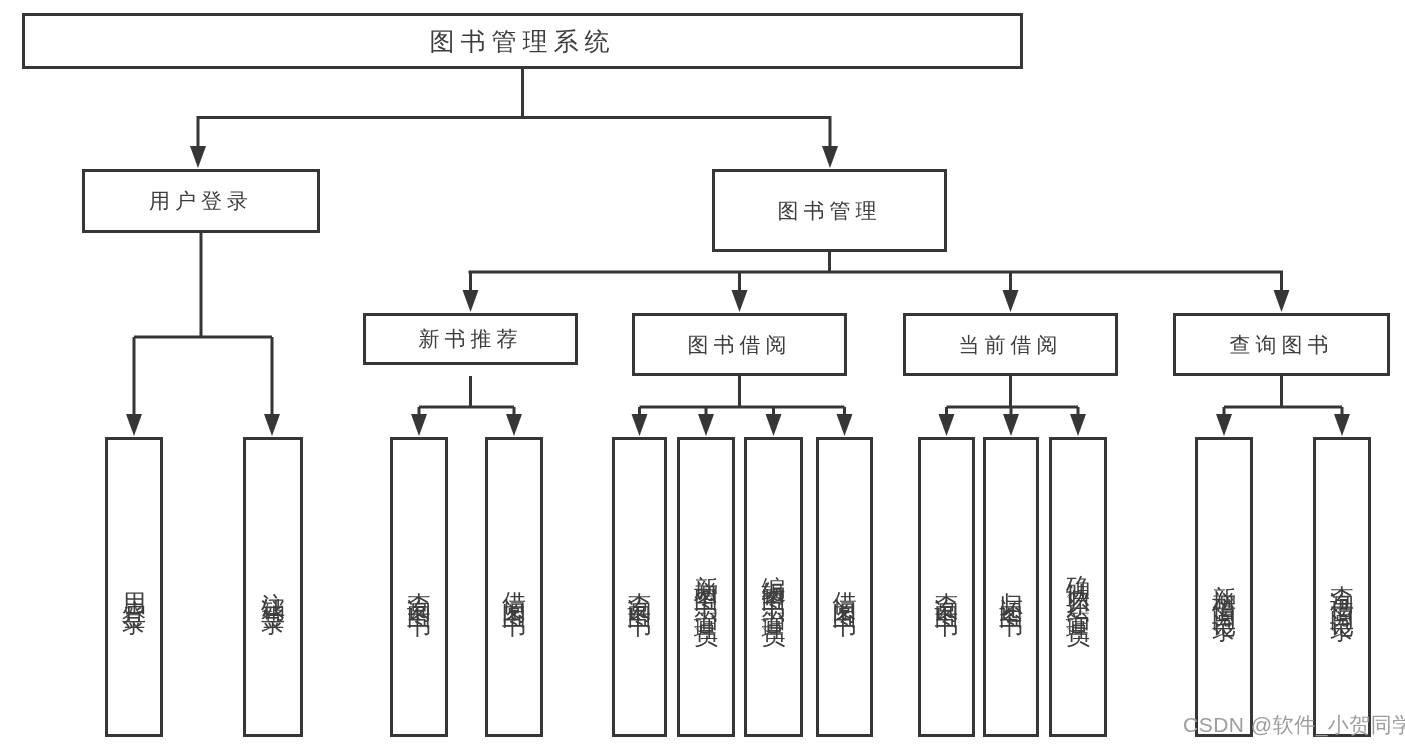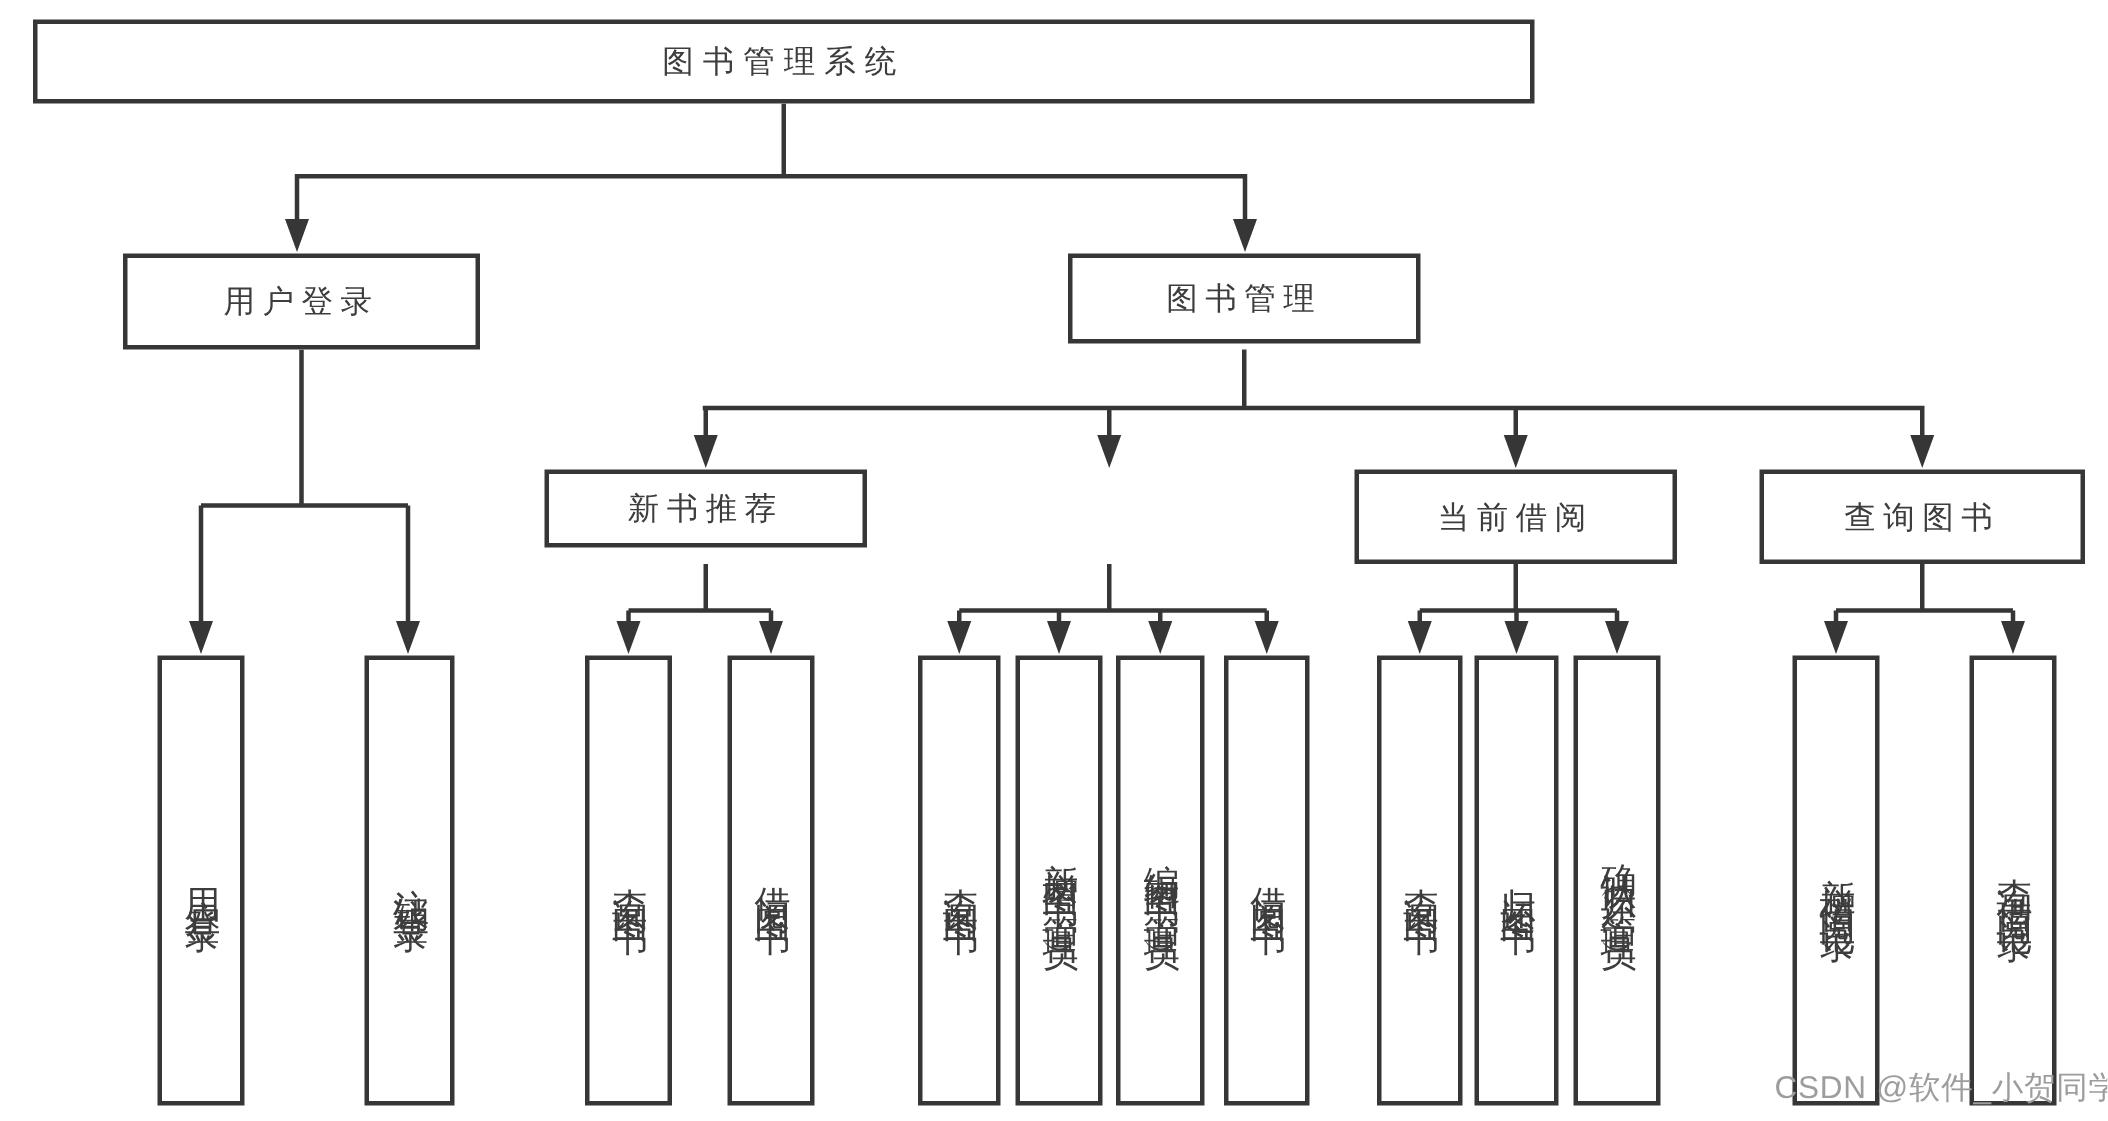--- a/index.html
+++ b/index.html
@@ -39,21 +39,21 @@
     justify-content: center;
     z-index: 2;
   }
 
   .node.hbox .lbl {
     font-size: 21px;
     letter-spacing: 5px;
     white-space: nowrap;
   }
   .node.root .lbl {
-    font-size: 21px;
+    font-size: 25px;
     letter-spacing: 6px;
   }
 
   .node.leaf .lbl {
     writing-mode: vertical-rl;
     text-orientation: mixed;
     font-size: 24px;
     letter-spacing: 7px;
     line-height: 1;
     white-space: nowrap;
@@ -115,26 +115,29 @@
     </g>
   </svg>
 
   <div class="node root hbox" style="left:22px; top:13px; width:1001px; height:56px;">
     <span class="lbl">图书管理系统</span>
   </div>
 
   <div class="node hbox" style="left:82px; top:169px; width:238px; height:64px;">
     <span class="lbl">用户登录</span>
   </div>
-  <div class="node hbox" style="left:712px; top:169px; width:235px; height:60px;">
+  <div class="node hbox" style="left:712px; top:169px; width:235px; height:83px;">
     <span class="lbl">图书管理</span>
   </div>
 
   <div class="node hbox" style="left:363px; top:313px; width:215px; height:52px;">
     <span class="lbl">新书推荐</span>
+  </div>
+  <div class="node hbox" style="left:632px; top:313px; width:215px; height:63px;">
+    <span class="lbl">图书借阅</span>
   </div>
   <div class="node hbox" style="left:903px; top:313px; width:215px; height:63px;text-align:right;">
     <span class="lbl">当前借阅</span>
   </div>
   <div class="node hbox" style="left:1173px; top:313px; width:217px; height:63px;">
     <span class="lbl">查询图书</span>
   </div>
 
   <div class="node leaf" style="left:105px; top:437px; width:58px; height:300px;">
     <span class="lbl">用户登录</span>

